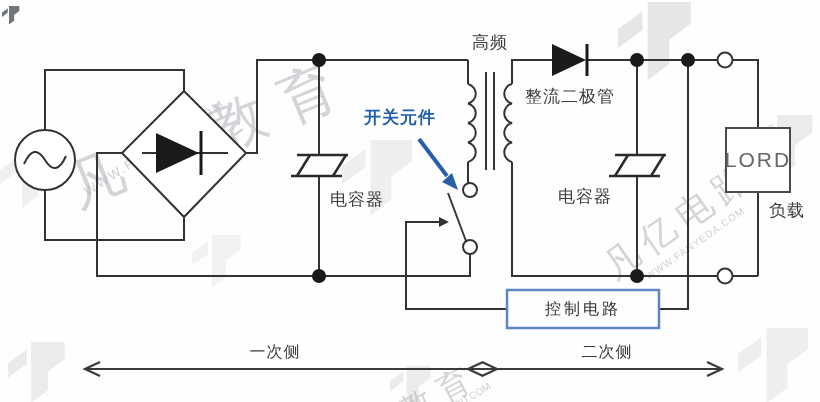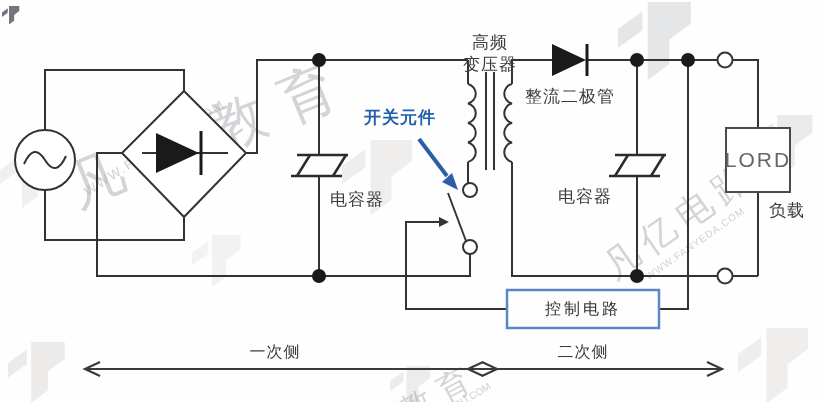--- a/index.html
+++ b/index.html
@@ -140,35 +140,34 @@
     </g>
     <g stroke="#3a3a3a" stroke-width="2.2" fill="none">
       <line x1="468" y1="369" x2="722" y2="369"></line>
       <path d="M483,362 L468,369 L483,376"></path>
       <path d="M707,362 L722,369 L707,376"></path>
     </g>
   </svg>
 
   <div class="lbl" style="left:450px;top:8px;width:80px;margin-top:24px;">
     <div>高频</div>
-    <div>变压器</div>
   </div>
 
   <div class="lbl blue" style="left:355px;top:107px;width:90px;">开关元件</div>
 
   <div class="lbl" style="left:519px;top:86px;width:102px;">整流二极管</div>
 
   <div class="lbl" style="left:317px;top:189px;width:80px;">电容器</div>
 
   <div class="lbl" style="left:545px;top:186px;width:80px;">电容器</div>
 
 
   <div class="boxtext" style="left:726px;top:128px;width:64px;height:64px;font-size:21px;letter-spacing:2px;color:#666;">LORD</div>
 
   <div class="lbl" style="left:752px;top:200px;width:70px;">负载</div>
 
   <div class="boxtext" style="left:507px;top:290px;width:152px;height:38px;font-size:16px;letter-spacing:3px;color:#333;">控制电路</div>
 
   <div class="lbl small" style="left:235px;top:341px;width:80px;">一次侧</div>
 
-  <div class="lbl small" style="left:543px;top:341px;width:80px;text-align:center;">二次侧</div>
+  <div class="lbl small" style="left:567px;top:341px;width:80px;text-align:center;">二次侧</div>
 
 </div>
 
 </body></html>

